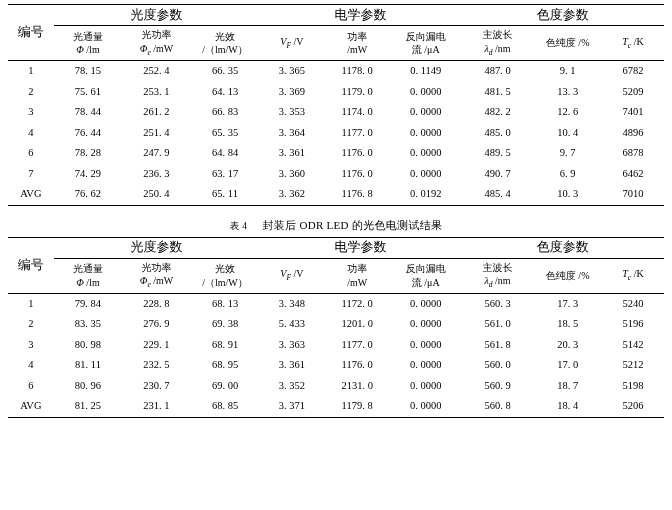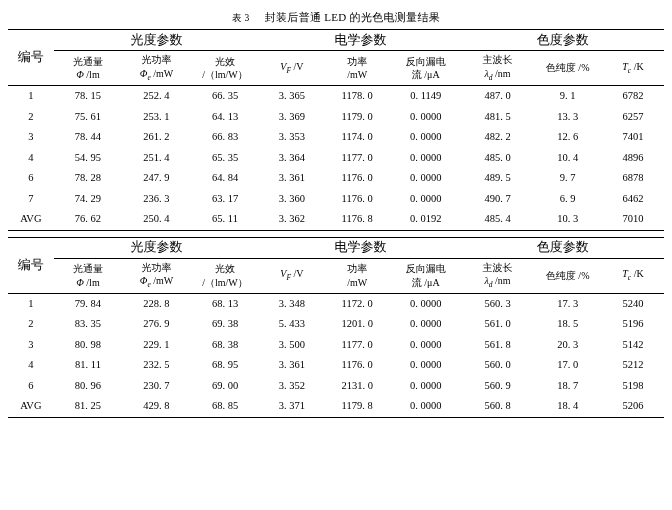--- a/index.html
+++ b/index.html
@@ -90,24 +90,172 @@
   .col-h { width: 10.5%; }
   .col-i { width: 9.5%; }
   .spacer { height: 6px; }
 </style>
 </head>
 <body>
 
 <div class="page">
 
   <div class="table-block">
+    <table>
+      <colgroup>
+        <col class="col-id">
+          <col class="col-a">
+          <col class="col-b">
+          <col class="col-c">
+        <col class="col-d">
+          <col class="col-e">
+          <col class="col-f">
+        <col class="col-g">
+          <col class="col-h">
+          <col class="col-i">
+      </colgroup>
+      <thead>
+        <tr class="hdr-group">
+          <td rowspan="2" style="border-bottom:0.8px solid #000;">编号</td>
+          <td colspan="3">光度参数</td>
+          <td colspan="3">电学参数</td>
+          <td colspan="3">色度参数</td>
+        </tr>
+        <tr class="hdr-sub">
+          <td>
+            <span class="two-line">光通量</span>
+            <span class="two-line nowrap"><span class="ital">Φ</span> /lm</span>
+          </td>
+          <td>
+            <span class="two-line">光功率</span>
+            <span class="two-line nowrap"><span class="ital">Φ</span><span class="sub ital">e</span> /mW</span>
+          </td>
+          <td>
+            <span class="two-line">光效</span>
+            <span class="two-line nowrap">/（lm/W）</span>
+          </td>
+          <td>
+            <span class="two-line nowrap"><span class="ital">V</span><span class="sub ital">F</span> /V</span>
+          </td>
+          <td>
+            <span class="two-line">功率</span>
+            <span class="two-line nowrap">/mW</span>
+          </td>
+          <td>
+            <span class="two-line">反向漏电</span>
+            <span class="two-line nowrap">流 /μA</span>
+          </td>
+          <td>
+            <span class="two-line">主波长</span>
+            <span class="two-line nowrap"><span class="ital">λ</span><span class="sub ital">d</span> /nm</span>
+          </td>
+          <td>
+            <span class="two-line nowrap">色纯度 /%</span>
+          </td>
+          <td>
+            <span class="two-line nowrap"><span class="ital">T</span><span class="sub ital">c</span> /K</span>
+          </td>
+        </tr>
+      </thead>
+      <tbody>
+        <tr>
+          <td>1</td>
+          <td>78. 15</td>
+          <td>252. 4</td>
+          <td>66. 35</td>
+          <td>3. 365</td>
+          <td>1178. 0</td>
+          <td>0. 1149</td>
+          <td>487. 0</td>
+          <td>9. 1</td>
+          <td>6782</td>
+        </tr>
+        <tr>
+          <td>2</td>
+          <td>75. 61</td>
+          <td>253. 1</td>
+          <td>64. 13</td>
+          <td>3. 369</td>
+          <td>1179. 0</td>
+          <td>0. 0000</td>
+          <td>481. 5</td>
+          <td>13. 3</td>
+          <td>5209</td>
+        </tr>
+        <tr>
+          <td>3</td>
+          <td>78. 44</td>
+          <td>261. 2</td>
+          <td>66. 83</td>
+          <td>3. 353</td>
+          <td>1174. 0</td>
+          <td>0. 0000</td>
+          <td>482. 2</td>
+          <td>12. 6</td>
+          <td>7401</td>
+        </tr>
+        <tr>
+          <td>4</td>
+          <td>76. 44</td>
+          <td>251. 4</td>
+          <td>65. 35</td>
+          <td>3. 364</td>
+          <td>1177. 0</td>
+          <td>0. 0000</td>
+          <td>485. 0</td>
+          <td>10. 4</td>
+          <td>4896</td>
+        </tr>
+        <tr>
+          <td>6</td>
+          <td>78. 28</td>
+          <td>247. 9</td>
+          <td>64. 84</td>
+          <td>3. 361</td>
+          <td>1176. 0</td>
+          <td>0. 0000</td>
+          <td>489. 5</td>
+          <td>9. 7</td>
+          <td>6878</td>
+        </tr>
+        <tr>
+          <td>7</td>
+          <td>74. 29</td>
+          <td>236. 3</td>
+          <td>63. 17</td>
+          <td>3. 360</td>
+          <td>1176. 0</td>
+          <td>0. 0000</td>
+          <td>490. 7</td>
+          <td>6. 9</td>
+          <td>6462</td>
+        </tr>
+        <tr class="last-row">
+          <td>AVG</td>
+          <td>76. 62</td>
+          <td>250. 4</td>
+          <td>65. 11</td>
+          <td>3. 362</td>
+          <td>1176. 8</td>
+          <td>0. 0192</td>
+          <td>485. 4</td>
+          <td>10. 3</td>
+          <td>7010</td>
+        </tr>
+      </tbody>
+    </table>
+  </div>
+
+  <div class="spacer"></div>
+
+  <div class="table-block">
     <div class="caption">
-      <span class="cap-num">表 3</span>
+      <span class="cap-num">表 4</span>
       &nbsp;&nbsp;&nbsp;
-      <span>封装后普通 LED 的光色电测量结果</span>
+      <span>封装后 ODR LED 的光色电测试结果</span>
     </div>
     <table>
       <colgroup>
         <col class="col-id">
           <col class="col-a">
           <col class="col-b">
           <col class="col-c">
         <col class="col-d">
           <col class="col-e">
           <col class="col-f">
@@ -154,168 +302,20 @@
             <span class="two-line nowrap">色纯度 /%</span>
           </td>
           <td>
             <span class="two-line nowrap"><span class="ital">T</span><span class="sub ital">c</span> /K</span>
           </td>
         </tr>
       </thead>
       <tbody>
         <tr>
           <td>1</td>
-          <td>78. 15</td>
-          <td>252. 4</td>
-          <td>66. 35</td>
-          <td>3. 365</td>
-          <td>1178. 0</td>
-          <td>0. 1149</td>
-          <td>487. 0</td>
-          <td>9. 1</td>
-          <td>6782</td>
-        </tr>
-        <tr>
-          <td>2</td>
-          <td>75. 61</td>
-          <td>253. 1</td>
-          <td>64. 13</td>
-          <td>3. 369</td>
-          <td>1179. 0</td>
-          <td>0. 0000</td>
-          <td>481. 5</td>
-          <td>13. 3</td>
-          <td>6257</td>
-        </tr>
-        <tr>
-          <td>3</td>
-          <td>78. 44</td>
-          <td>261. 2</td>
-          <td>66. 83</td>
-          <td>3. 353</td>
-          <td>1174. 0</td>
-          <td>0. 0000</td>
-          <td>482. 2</td>
-          <td>12. 6</td>
-          <td>7401</td>
-        </tr>
-        <tr>
-          <td>4</td>
-          <td>54. 95</td>
-          <td>251. 4</td>
-          <td>65. 35</td>
-          <td>3. 364</td>
-          <td>1177. 0</td>
-          <td>0. 0000</td>
-          <td>485. 0</td>
-          <td>10. 4</td>
-          <td>4896</td>
-        </tr>
-        <tr>
-          <td>6</td>
-          <td>78. 28</td>
-          <td>247. 9</td>
-          <td>64. 84</td>
-          <td>3. 361</td>
-          <td>1176. 0</td>
-          <td>0. 0000</td>
-          <td>489. 5</td>
-          <td>9. 7</td>
-          <td>6878</td>
-        </tr>
-        <tr>
-          <td>7</td>
-          <td>74. 29</td>
-          <td>236. 3</td>
-          <td>63. 17</td>
-          <td>3. 360</td>
-          <td>1176. 0</td>
-          <td>0. 0000</td>
-          <td>490. 7</td>
-          <td>6. 9</td>
-          <td>6462</td>
-        </tr>
-        <tr class="last-row">
-          <td>AVG</td>
-          <td>76. 62</td>
-          <td>250. 4</td>
-          <td>65. 11</td>
-          <td>3. 362</td>
-          <td>1176. 8</td>
-          <td>0. 0192</td>
-          <td>485. 4</td>
-          <td>10. 3</td>
-          <td>7010</td>
-        </tr>
-      </tbody>
-    </table>
-  </div>
-
-  <div class="spacer"></div>
-
-  <div class="table-block">
-    <table>
-      <colgroup>
-        <col class="col-id">
-          <col class="col-a">
-          <col class="col-b">
-          <col class="col-c">
-        <col class="col-d">
-          <col class="col-e">
-          <col class="col-f">
-        <col class="col-g">
-          <col class="col-h">
-          <col class="col-i">
-      </colgroup>
-      <thead>
-        <tr class="hdr-group">
-          <td rowspan="2" style="border-bottom:0.8px solid #000;">编号</td>
-          <td colspan="3">光度参数</td>
-          <td colspan="3">电学参数</td>
-          <td colspan="3">色度参数</td>
-        </tr>
-        <tr class="hdr-sub">
-          <td>
-            <span class="two-line">光通量</span>
-            <span class="two-line nowrap"><span class="ital">Φ</span> /lm</span>
-          </td>
-          <td>
-            <span class="two-line">光功率</span>
-            <span class="two-line nowrap"><span class="ital">Φ</span><span class="sub ital">e</span> /mW</span>
-          </td>
-          <td>
-            <span class="two-line">光效</span>
-            <span class="two-line nowrap">/（lm/W）</span>
-          </td>
-          <td>
-            <span class="two-line nowrap"><span class="ital">V</span><span class="sub ital">F</span> /V</span>
-          </td>
-          <td>
-            <span class="two-line">功率</span>
-            <span class="two-line nowrap">/mW</span>
-          </td>
-          <td>
-            <span class="two-line">反向漏电</span>
-            <span class="two-line nowrap">流 /μA</span>
-          </td>
-          <td>
-            <span class="two-line">主波长</span>
-            <span class="two-line nowrap"><span class="ital">λ</span><span class="sub ital">d</span> /nm</span>
-          </td>
-          <td>
-            <span class="two-line nowrap">色纯度 /%</span>
-          </td>
-          <td>
-            <span class="two-line nowrap"><span class="ital">T</span><span class="sub ital">c</span> /K</span>
-          </td>
-        </tr>
-      </thead>
-      <tbody>
-        <tr>
-          <td>1</td>
           <td>79. 84</td>
           <td>228. 8</td>
           <td>68. 13</td>
           <td>3. 348</td>
           <td>1172. 0</td>
           <td>0. 0000</td>
           <td>560. 3</td>
           <td>17. 3</td>
           <td>5240</td>
         </tr>
@@ -328,22 +328,22 @@
           <td>1201. 0</td>
           <td>0. 0000</td>
           <td>561. 0</td>
           <td>18. 5</td>
           <td>5196</td>
         </tr>
         <tr>
           <td>3</td>
           <td>80. 98</td>
           <td>229. 1</td>
-          <td>68. 38</td>
-          <td>3. 500</td>
+          <td>68. 91</td>
+          <td>3. 363</td>
           <td>1177. 0</td>
           <td>0. 0000</td>
           <td>561. 8</td>
           <td>20. 3</td>
           <td>5142</td>
         </tr>
         <tr>
           <td>4</td>
           <td>81. 11</td>
           <td>232. 5</td>
@@ -363,21 +363,21 @@
           <td>3. 352</td>
           <td>2131. 0</td>
           <td>0. 0000</td>
           <td>560. 9</td>
           <td>18. 7</td>
           <td>5198</td>
         </tr>
         <tr class="last-row">
           <td>AVG</td>
           <td>81. 25</td>
-          <td>429. 8</td>
+          <td>231. 1</td>
           <td>68. 85</td>
           <td>3. 371</td>
           <td>1179. 8</td>
           <td>0. 0000</td>
           <td>560. 8</td>
           <td>18. 4</td>
           <td>5206</td>
         </tr>
       </tbody>
     </table>

